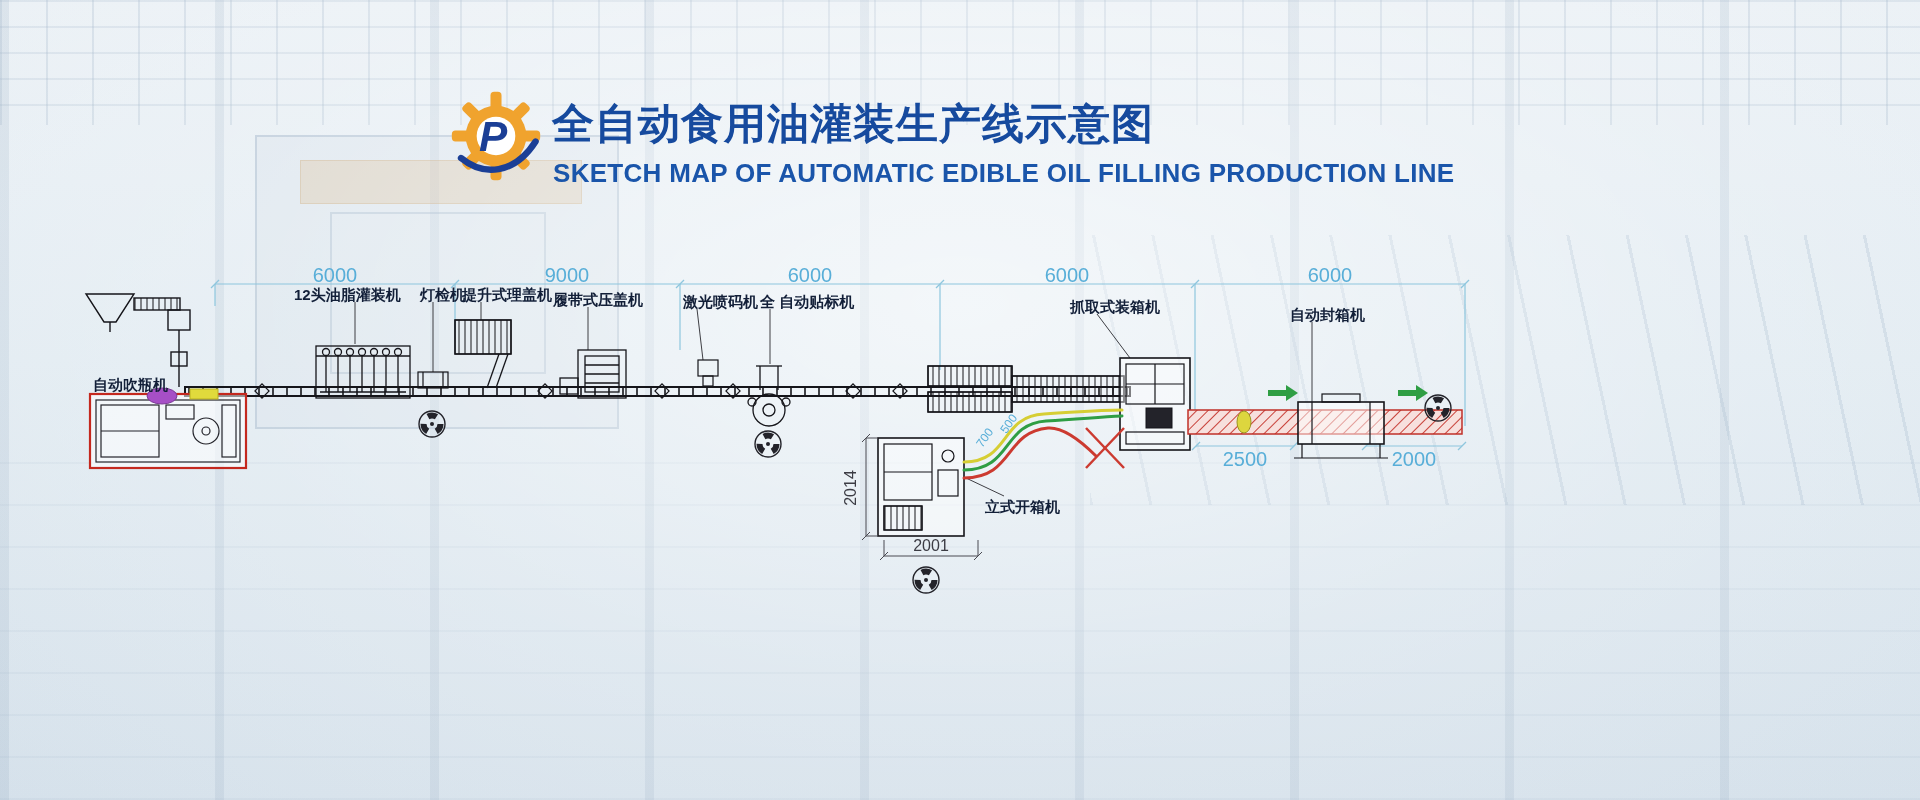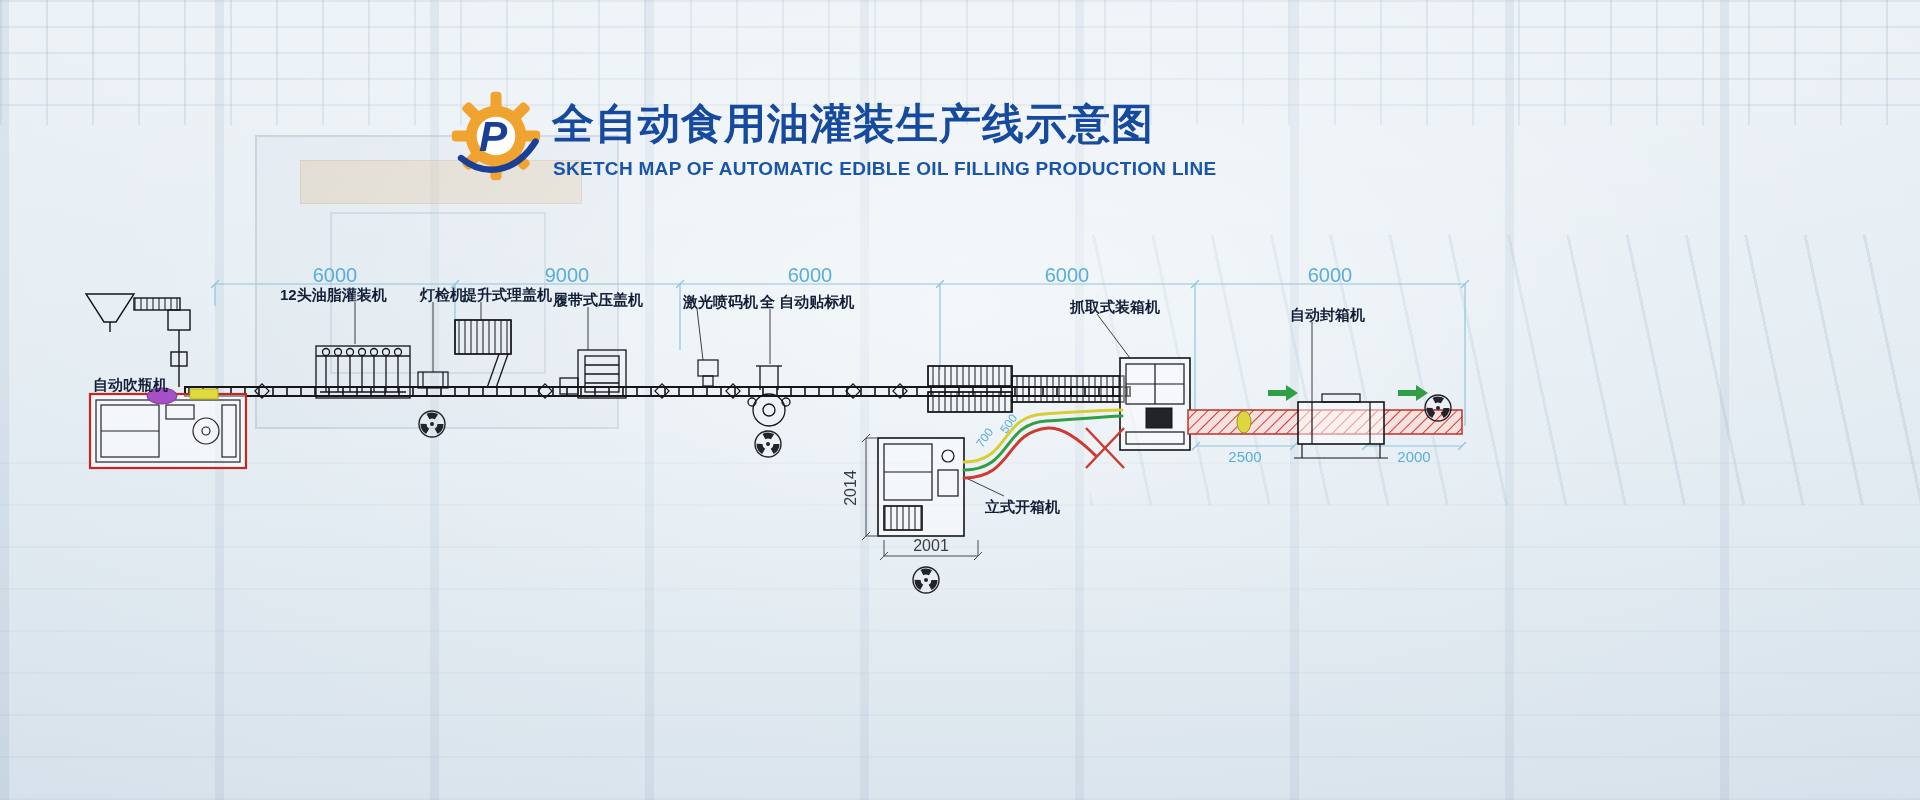--- a/index.html
+++ b/index.html
@@ -24,27 +24,27 @@
   .bg-rails{position:absolute;left:1090px;top:235px;width:830px;height:270px;
     background:repeating-linear-gradient(78deg, rgba(140,165,190,.25) 0 3px, transparent 3px 58px);}
   .bg-lower{position:absolute;left:0;top:430px;width:100%;height:370px;
     background:repeating-linear-gradient(0deg, rgba(150,172,194,.12) 0 2px, transparent 2px 42px);}
   .bg-wash{position:absolute;inset:0;
     background:radial-gradient(ellipse at 50% 38%, rgba(255,255,255,.60) 0%, rgba(255,255,255,.22) 55%, rgba(235,242,248,.05) 100%);}
   
   .logo{position:absolute;left:450px;top:90px;width:92px;height:92px;}
   .title-cn{position:absolute;left:552px;top:96px;font-size:42px;font-weight:700;
     color:#164a9e;letter-spacing:1px;white-space:nowrap;}
-  .title-en{position:absolute;left:553px;top:158px;font-size:19px;font-weight:700;
+  .title-en{position:absolute;left:553px;top:158px;font-size:26px;font-weight:700;
     color:#1a55aa;letter-spacing:.3px;white-space:nowrap;text-align:center;}
   
   .diagram{position:absolute;left:0;top:0;pointer-events:none;}
   .dlabel{position:absolute;transform:translateX(-50%);font-size:20px;color:#58aed8;white-space:nowrap;}
   .mlabel{position:absolute;font-size:15px;font-weight:700;color:#121f38;white-space:nowrap;}
-  .blabel{position:absolute;transform:translateX(-50%);font-size:15px;color:#58aed8;white-space:nowrap;}
+  .blabel{position:absolute;transform:translateX(-50%);font-size:20px;color:#58aed8;white-space:nowrap;}
 </style>
 </head>
 <body>
 
 <div class="stage">
 
   <div class="bg-truss"></div>
   <div class="bg-cols"></div>
   <div class="bg-machine"></div>
   <div class="bg-machine-strip"></div>
@@ -302,21 +302,21 @@
     </g>
   </svg>
 
   <div class="dlabel" style="left:335px;top:264px;">6000</div>
   <div class="dlabel" style="left:567px;top:264px;">9000</div>
   <div class="dlabel" style="left:810px;top:264px;">6000</div>
   <div class="dlabel" style="left:1067px;top:264px;">6000</div>
   <div class="dlabel" style="left:1330px;top:264px;">6000</div>
 
   <div class="mlabel" style="left:93px;top:332px;margin-top:44px;">自动吹瓶机</div>
-  <div class="mlabel" style="left:280px;top:286px;">12头油脂灌装机</div>
+  <div class="mlabel" style="left:294px;top:286px;">12头油脂灌装机</div>
   <div class="mlabel" style="left:420px;top:286px;">灯检机</div>
   <div class="mlabel" style="left:462px;top:286px;text-align:center;">提升式理盖机</div>
   <div class="mlabel" style="left:553px;top:291px;">履带式压盖机</div>
   <div class="mlabel" style="left:683px;top:293px;">激光喷码机</div>
   <div class="mlabel" style="left:760px;top:293px;">全 自动贴标机</div>
   <div class="mlabel" style="left:1070px;top:298px;text-align:center;">抓取式装箱机</div>
   <div class="mlabel" style="left:1290px;top:306px;">自动封箱机</div>
   <div class="mlabel" style="left:985px;top:498px;">立式开箱机</div>
 
   <div class="blabel" style="left:1245px;top:448px;">2500</div>

